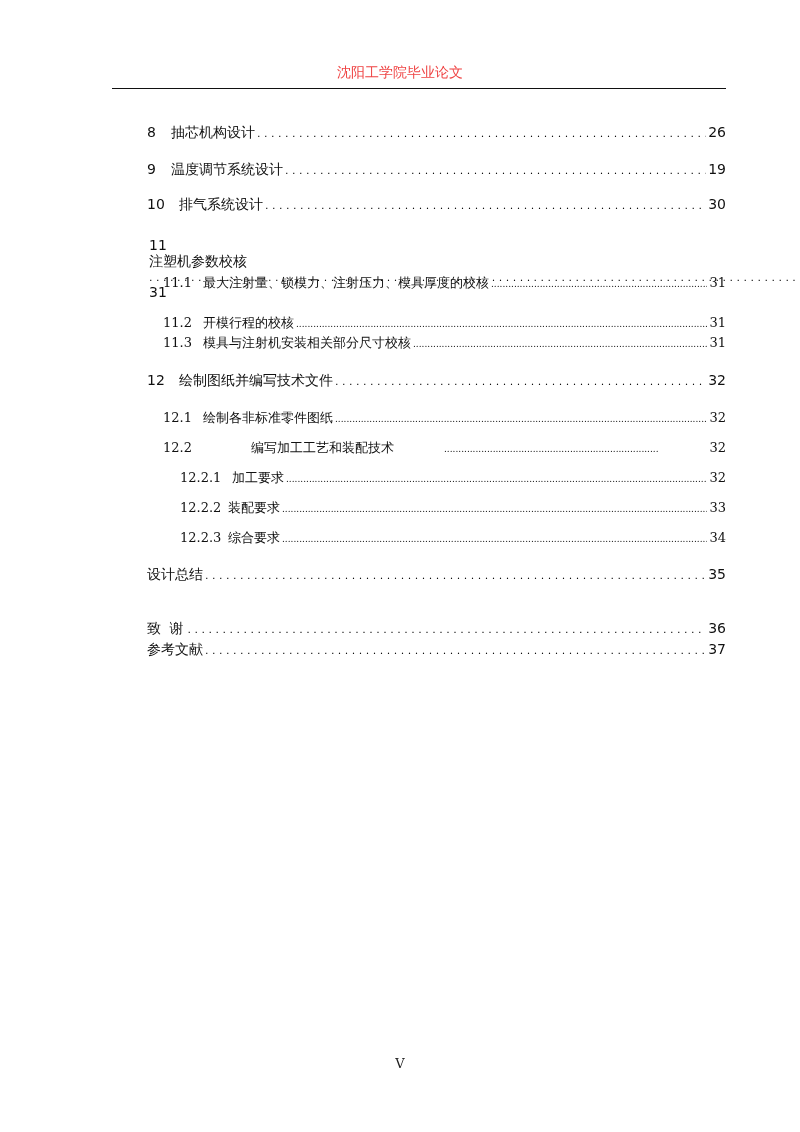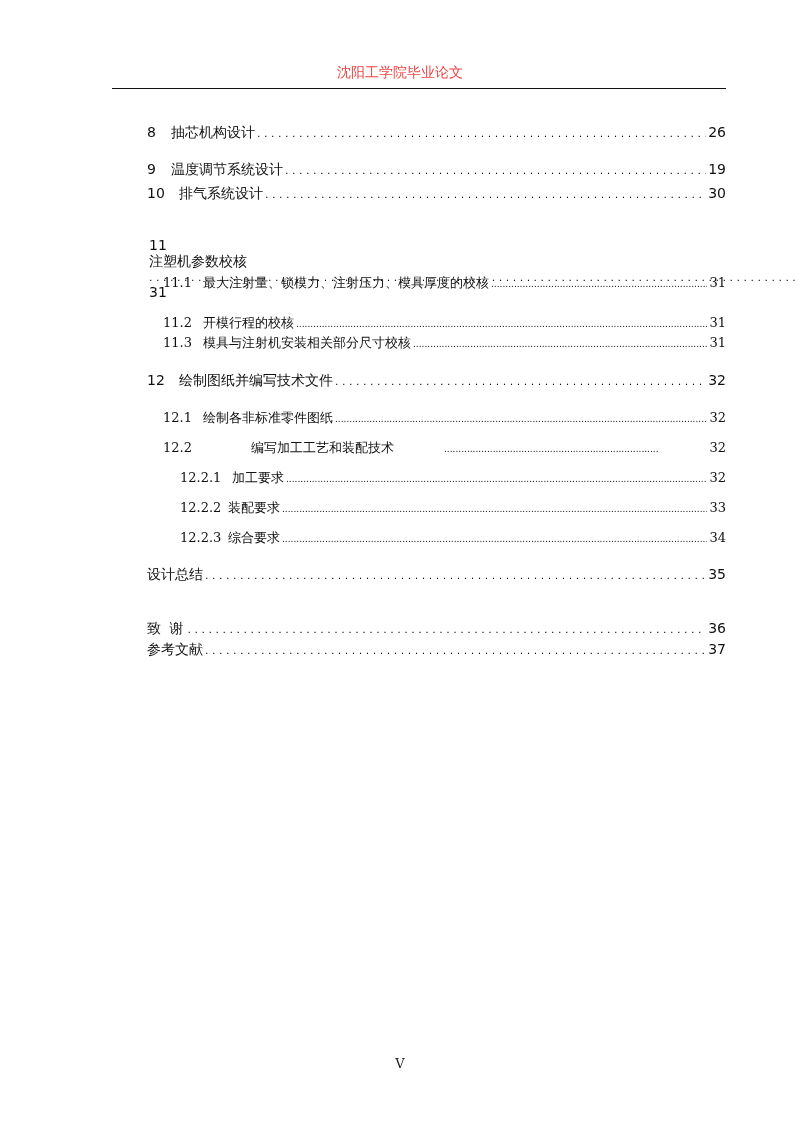--- a/index.html
+++ b/index.html
@@ -28,21 +28,21 @@
   <span>抽芯机构设计</span>
   <span class="leader"></span>
   <span>26</span>
 </div>
 <div class="toc-row lvl1" style="left:147px; top:161px;">
   <span class="num" style="width:24px;">9</span>
   <span>温度调节系统设计</span>
   <span class="leader"></span>
   <span>19</span>
 </div>
-<div class="toc-row lvl1" style="left:147px; top:185px;">
+<div class="toc-row lvl1" style="left:147px; top:196px;">
   <span class="num" style="width:32px;">10</span>
   <span>排气系统设计</span>
   <span class="leader"></span>
   <span>30</span>
 </div>
 <div class="toc-row lvl1" style="left:147px; top:237px;flex-direction:column;">
   <span class="num" style="width:32px;">11</span>
   <span>注塑机参数校核</span>
   <span class="leader"></span>
   <span>31</span>

